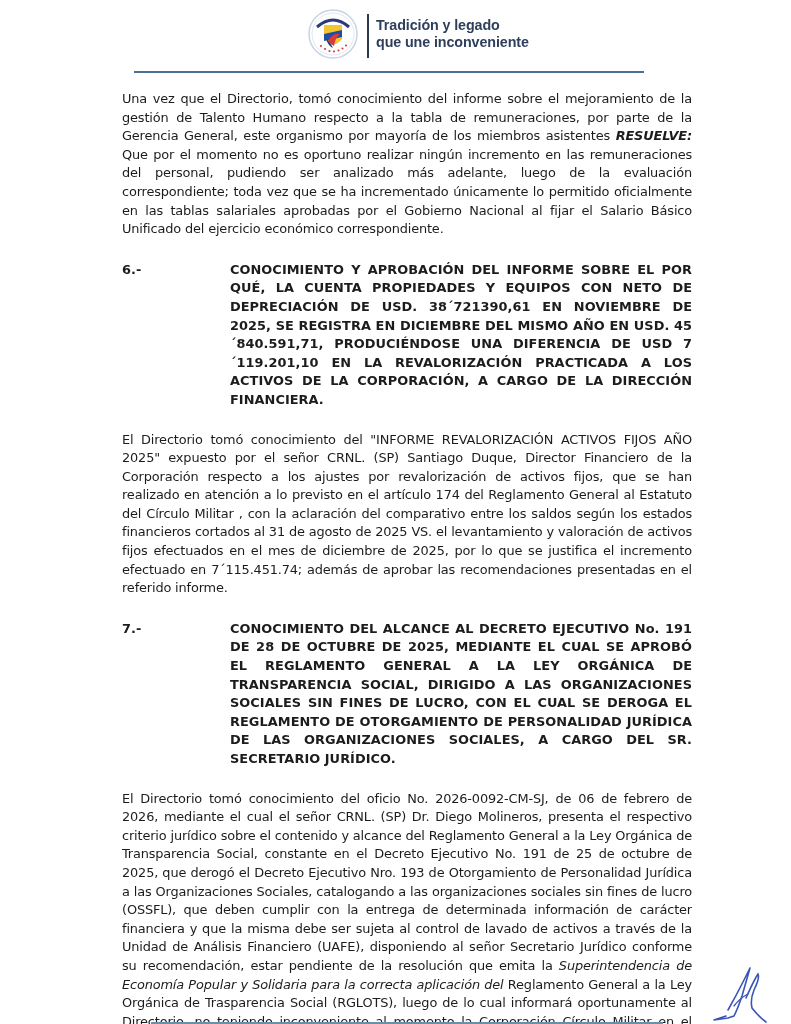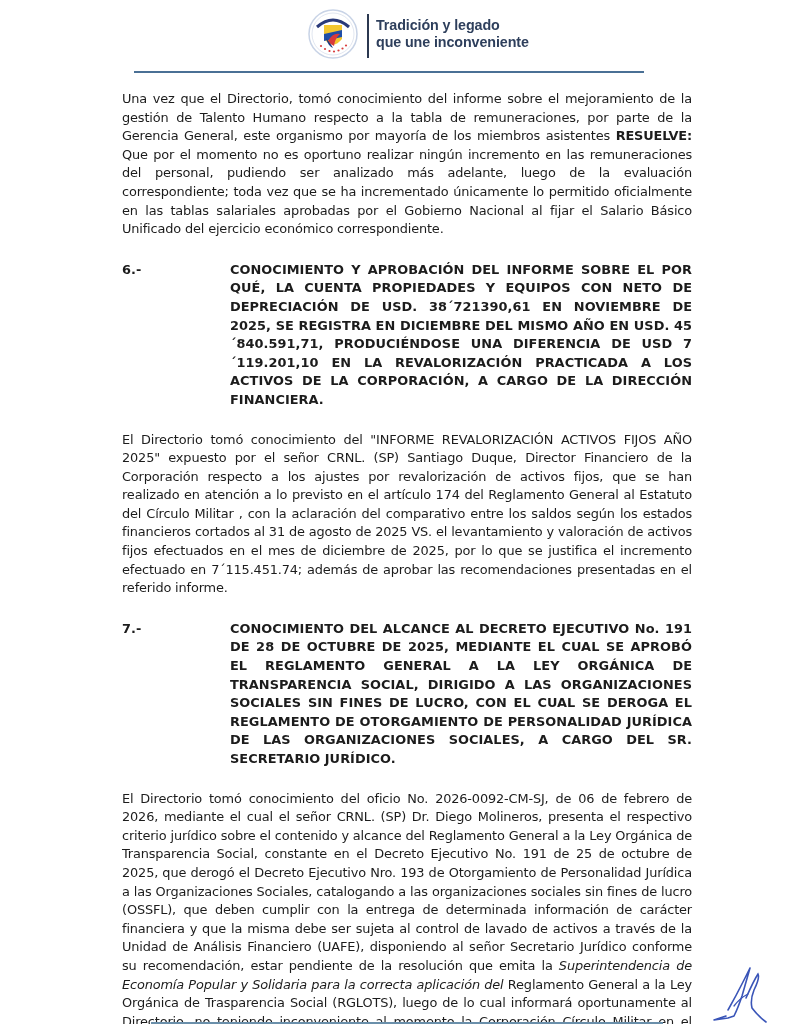--- a/index.html
+++ b/index.html
@@ -5,21 +5,21 @@
   html, body { margin:0; padding:0; background:#ffffff; }
   body { width:791px; height:1024px; position:relative; overflow:hidden; font-family:"DejaVu Sans", sans-serif; color:#1c1c1c; }
   .header { position:absolute; left:0; top:0; width:791px; height:81px; }
   .logo { position:absolute; left:307px; top:8px; width:52px; height:52px; }
   .vbar { position:absolute; left:367px; top:14px; width:2px; height:44px; background:#2b3850; }
   .tagline { position:absolute; left:376px; top:17px; font-family:"Liberation Sans", sans-serif; font-weight:bold; font-size:14.3px; line-height:17px; color:#2e3f5c; letter-spacing:-0.1px; }
   .top-rule { position:absolute; left:134px; top:71px; width:510px; height:2px; background:#4a7095; }
   .bottom-rule { position:absolute; left:151px; top:1022px; width:512px; height:2px; background:#6a8faa; }
   .content { position:absolute; left:122px; top:90px; width:570px; }
   .para { font-size:12.9px; line-height:18.6px; text-align:justify; margin:0; letter-spacing:-0.15px; }
-  .para b { font-weight:bold; }
+  .para b { font-weight:bold;font-style:italic; }
   .section { position:relative; padding-left:108px; font-weight:bold; font-size:12.9px; line-height:18.6px; text-align:justify; letter-spacing:0.05px; margin:0; }
   .section .num { position:absolute; left:0; top:0; width:60px; }
   .p1 { margin-top:0; }
   .s6 { margin-top:22px; }
   .p2 { margin-top:21px; }
   .s7 { margin-top:22px; }
   .p3 { margin-top:21px; }
   .italic { font-style:italic; }
   .signature { position:absolute; left:706px; top:958px; width:80px; height:66px; }
 </style>

